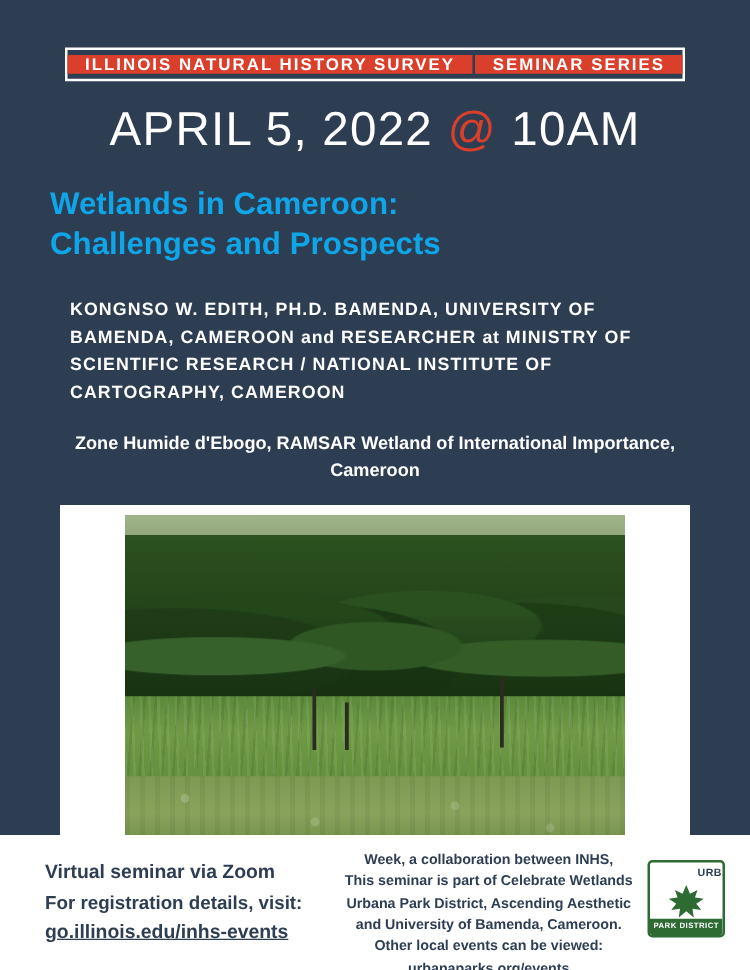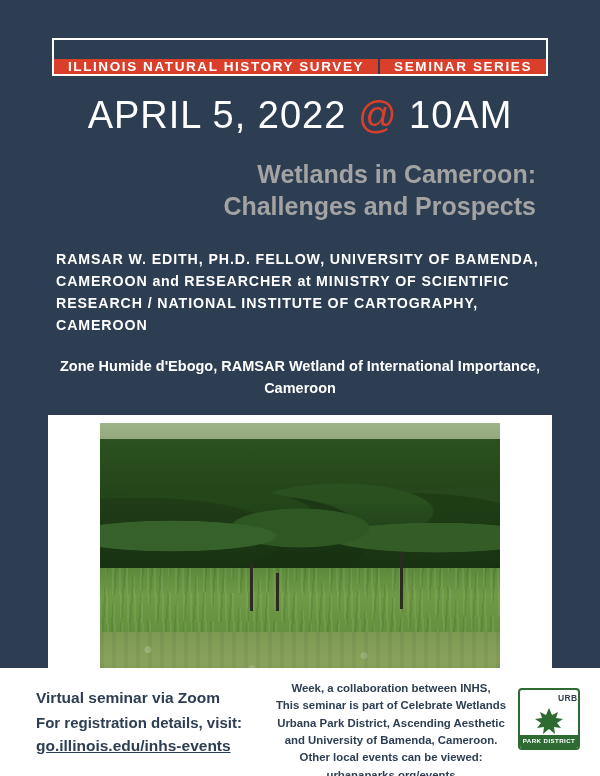--- a/index.html
+++ b/index.html
@@ -22,23 +22,23 @@
     padding: 0;
   }
   
   .banner-wrap {
     padding-top: 38px;
     display: flex;
     justify-content: center;
   }
   .banner {
     display: flex;
-    align-items: flex-end;
+    align-items: center;
     border: 2px solid #ffffff;
-    height: 38px;
+    height: 27px;
     box-sizing: border-box;
   }
   .banner-left {
     background: #d93f2b;
     color: #ffffff;
     font-size: 13.5px;
     font-weight: bold;
     letter-spacing: 1.6px;
     display: flex;
     align-items: center;
@@ -70,26 +70,26 @@
     letter-spacing: 1px;
     line-height: 1.05;
   }
   .date-at {
     color: #d93f2b;
     font-weight: normal;
   }
   
   .title {
     margin-top: 22px;
-    text-align: right;
-    color: #a3a3a3;
+    text-align: left;
+    color: #0ea5e9;
     font-size: 25px;
     font-weight: bold;
     line-height: 1.28;
-    padding: 0 64px;
+    padding: 0 40px;
   }
   
   .speaker {
     margin: 26px 28px 0 28px;
     color: #ffffff;
     font-size: 14.2px;
     font-weight: bold;
     letter-spacing: 0.9px;
     line-height: 1.55;
     text-align: left;
@@ -307,21 +307,21 @@
     <span class="date-at">@</span>
     <span>10AM</span>
   </div>
 
   <div class="title">
     <div>Wetlands in Cameroon:</div>
     <div>Challenges and Prospects</div>
   </div>
 
   <div class="speaker">
-    <span>RAMSAR W. EDITH, PH.D. FELLOW, UNIVERSITY OF</span>
+    <span>KONGNSO W. EDITH, PH.D. BAMENDA, UNIVERSITY OF</span>
     <span>BAMENDA, CAMEROON </span><span class="lc">and</span><span> RESEARCHER </span><span class="lc">at</span><span> MINISTRY</span>
     <span>OF SCIENTIFIC RESEARCH / NATIONAL INSTITUTE OF</span>
     <span>CARTOGRAPHY, CAMEROON</span>
   </div>
 
   <div class="subtitle">Zone Humide d'Ebogo, RAMSAR Wetland of International Importance, Cameroon</div>
 
   <div class="photo-card">
     <div class="photo-inner">
       <div class="sky"></div>

